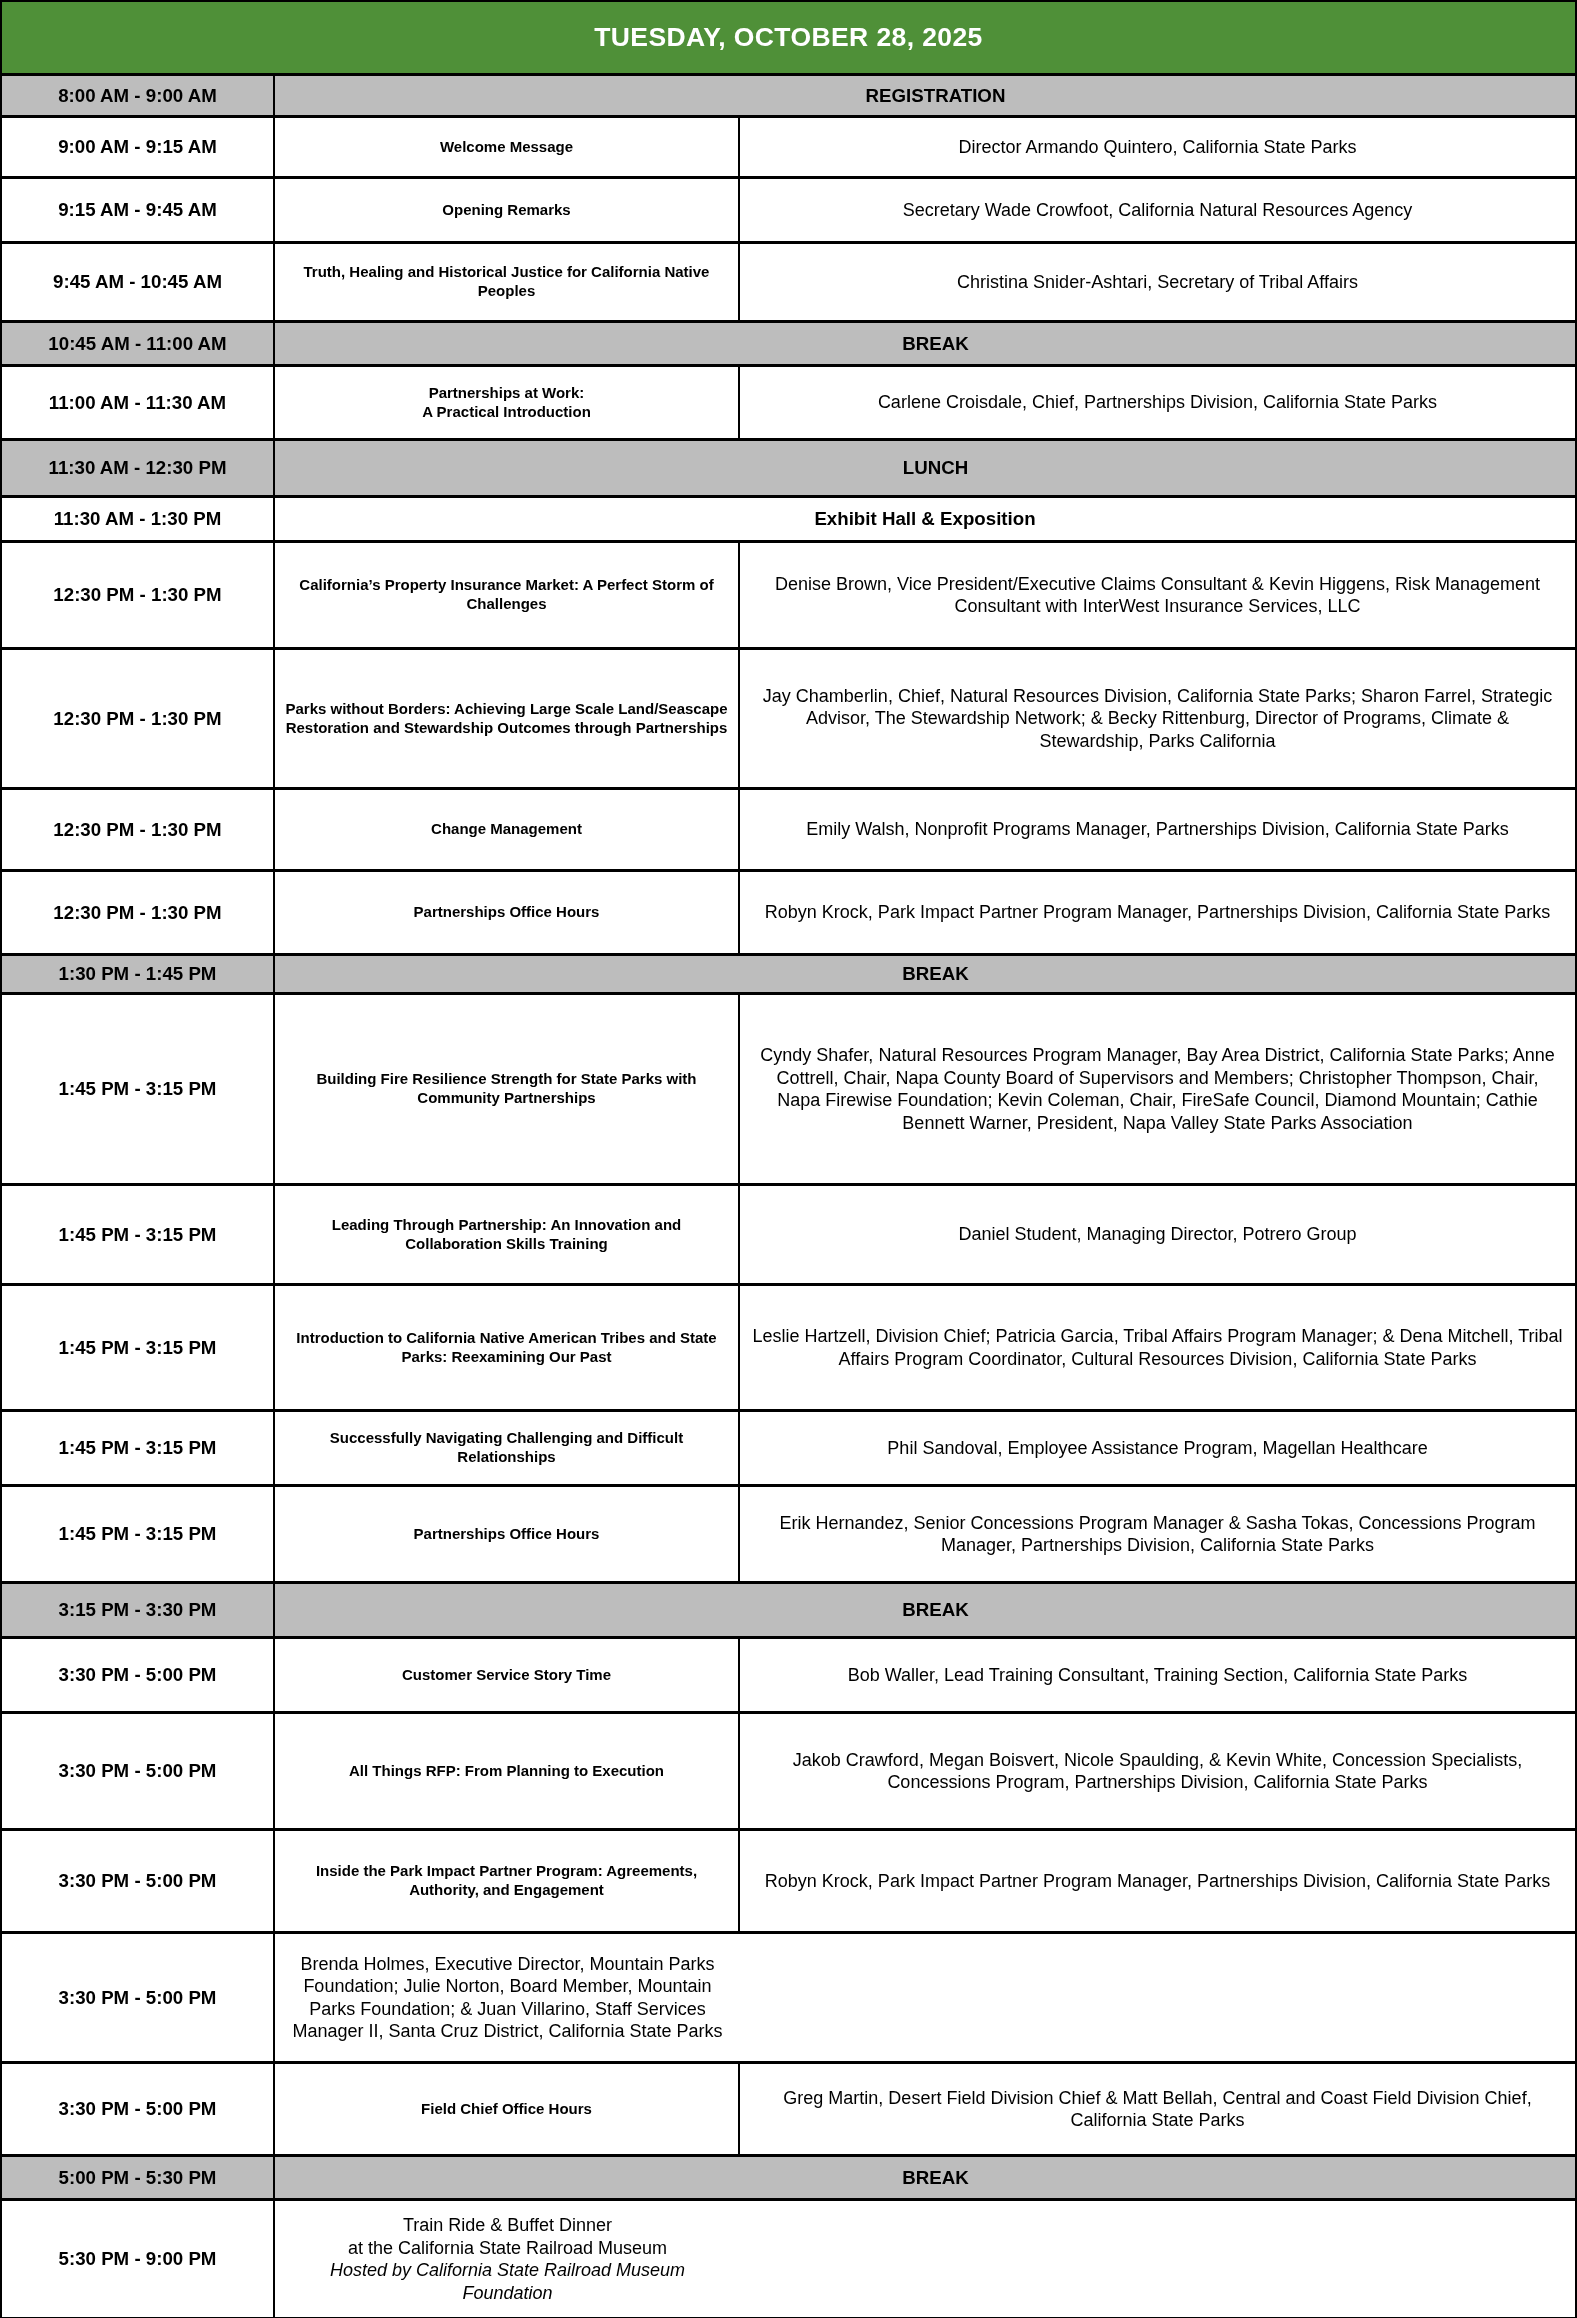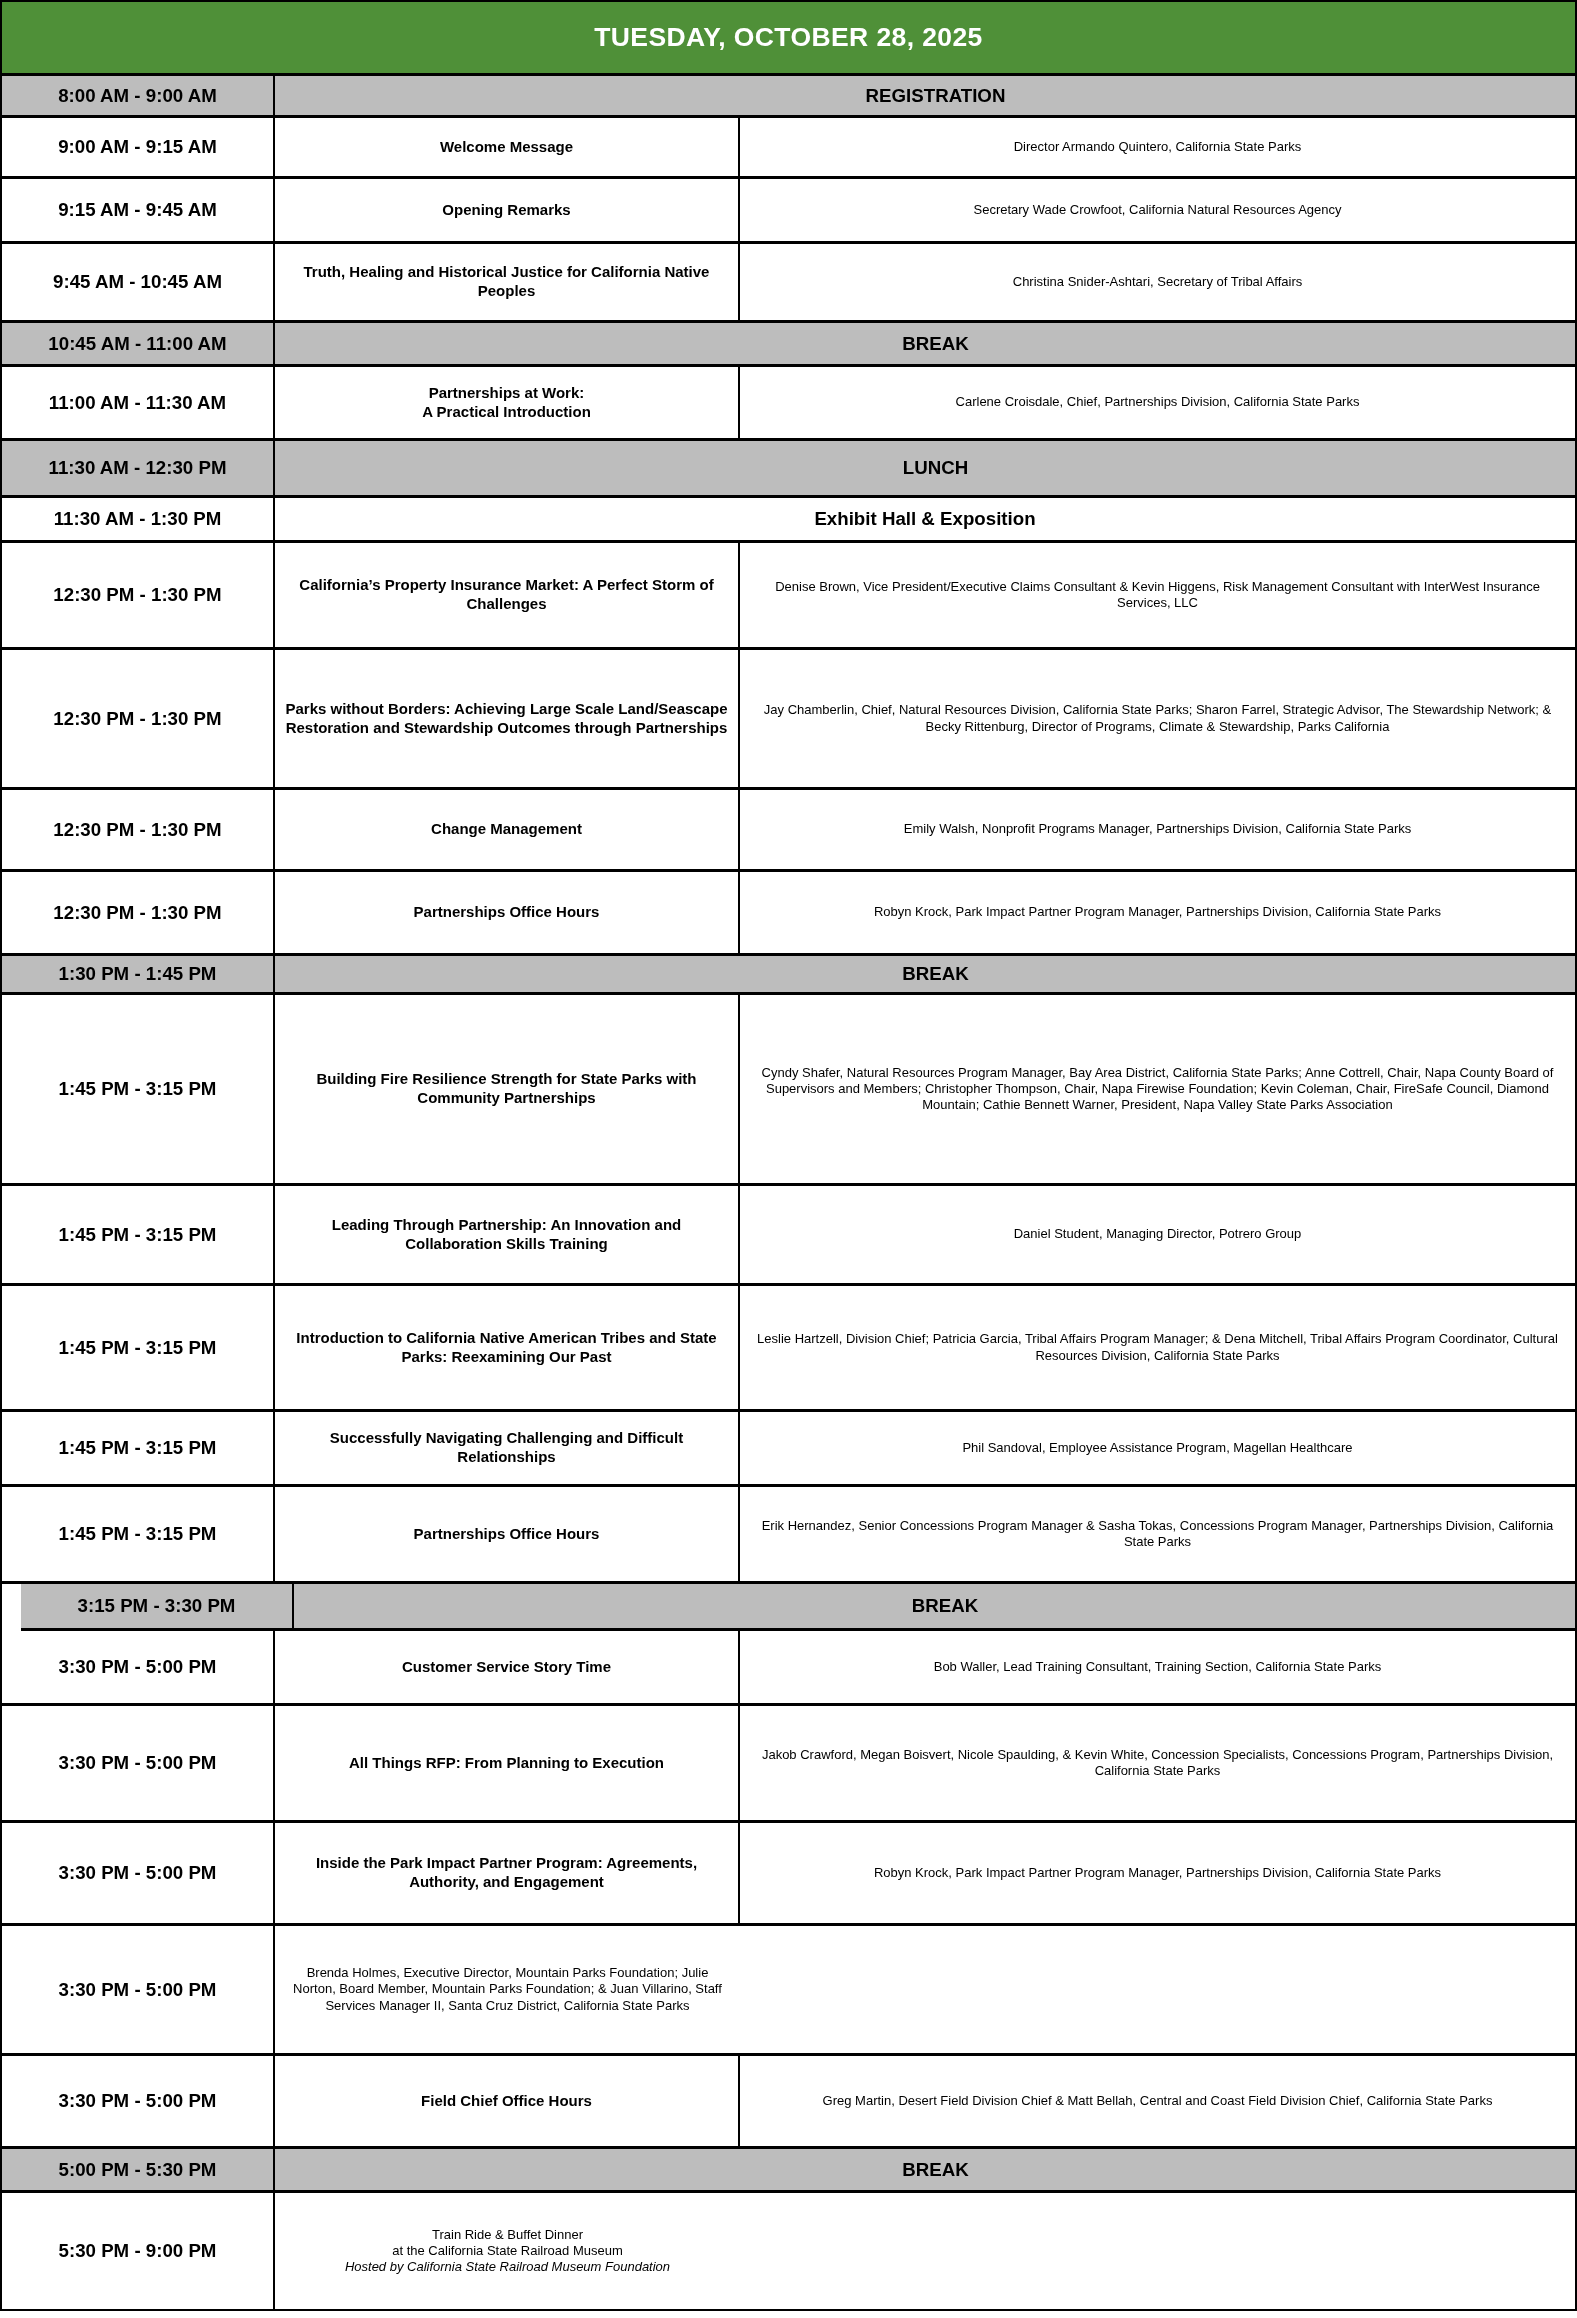--- a/index.html
+++ b/index.html
@@ -53,21 +53,21 @@
     border-right: 2.3px solid #000;
     padding: 3.1px 6.2px;
   }
   .cell.title {
     font-weight: bold;
     font-size: 15px;
     border-right: 2.3px solid #000;
     padding: 4.7px 7.8px;
   }
   .cell.presenter {
-    font-size: 13px;
+    font-size: 18px;
     padding: 4.7px 12.5px;
   }
   .cell.label {
     font-weight: bold;
     font-size: 18.7px;
     padding: 3.1px 7.8px;
     border-radius: 17px;
   }
   .italic { font-style: italic; }
 </style>
@@ -185,21 +185,21 @@
           </div>
           <div class="cell presenter">Phil Sandoval, Employee Assistance Program, Magellan Healthcare</div>
         </div>
         <div class="row session" style="height: 97px;">
           <div class="cell time">1:45 PM - 3:15 PM</div>
           <div class="cell title">
             <div>Partnerships Office Hours</div>
           </div>
           <div class="cell presenter">Erik Hernandez, Senior Concessions Program Manager &amp; Sasha Tokas, Concessions Program Manager, Partnerships Division, California State Parks</div>
         </div>
-        <div class="row band" style="height: 47px; margin-left: 19px;">
+        <div class="row band" style="height: 55px;">
           <div class="cell time">3:15 PM - 3:30 PM</div>
           <div class="cell label">BREAK</div>
         </div>
         <div class="row session" style="height: 75px;">
           <div class="cell time">3:30 PM - 5:00 PM</div>
           <div class="cell title">
             <div>Customer Service Story Time</div>
           </div>
           <div class="cell presenter">Bob Waller, Lead Training Consultant, Training Section, California State Parks</div>
         </div>

